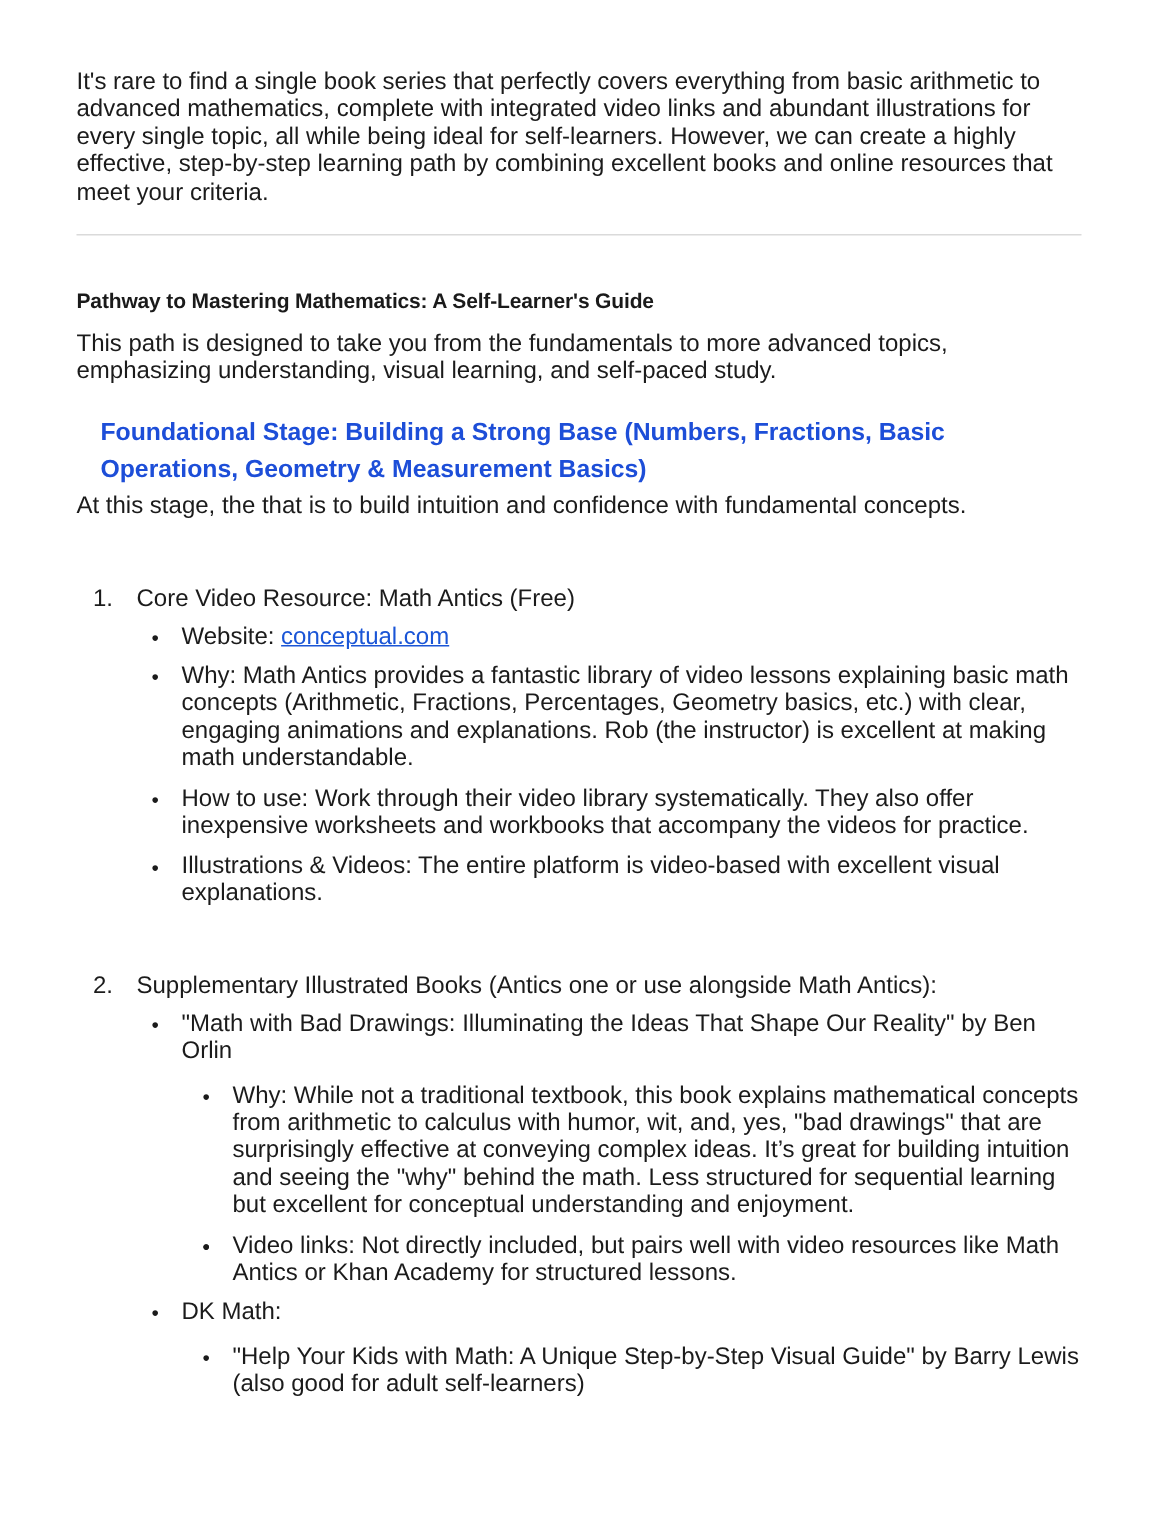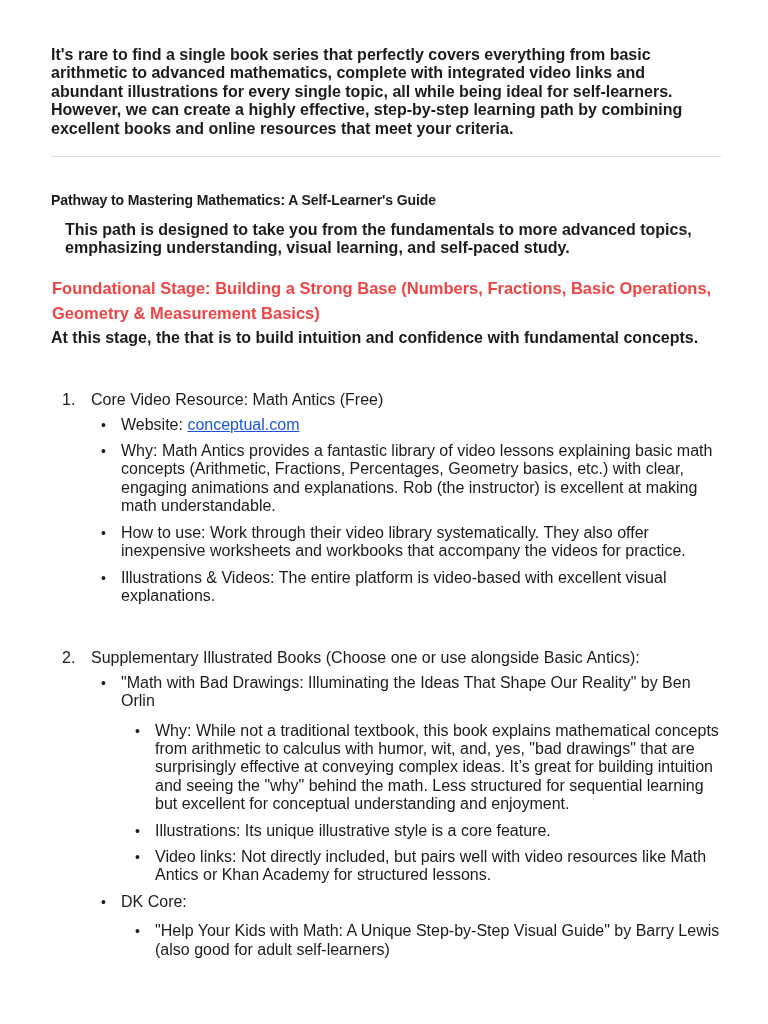--- a/index.html
+++ b/index.html
@@ -13,45 +13,45 @@
       overflow: hidden;
       font-family: "Liberation Sans", sans-serif;
       color: #1b1b1b;
       font-size: 16px;
       line-height: 18.4px;
     }
     .page {
       position: relative;
       padding: 46px 48px 0 51px;
     }
-    p { margin: 0; font-weight: bold; }
+    p { margin: 0; }
     .intro { margin-bottom: 18px; }
     .suggest { margin-bottom: 17px; }
     .divider {
       height: 0;
       border: none;
       border-top: 1.5px solid #dadada;
       margin: 0 0 31px 0;
       width: 670px;
     }
     h2 {
       font-size: 14px;
       line-height: 24px;
       font-weight: bold;
       margin: 0 0 9px 0;
       color: #1a1a1a;
       letter-spacing: -0.1px;
     }
-    .path-desc { margin-bottom: 18px; margin-left: 14px; }
+    .path-desc { margin-bottom: 18px; }
     h3 {
       font-size: 16.5px;
       line-height: 25px;
       font-weight: bold;
-      margin: 0 0 3px 1px;
-      color: #ef4444;
+      margin: 0 0 3px 16px;
+      color: #1d4ed8;
     }
     .stage-desc { margin-bottom: 3px; }
     ol.steps {
       list-style: none;
       margin: 0;
       padding: 0;
     }
     ol.steps > li {
       position: relative;
       padding-left: 40px;
@@ -127,43 +127,42 @@
         </li>
         <li>
           <span class="bullet">•</span>
           <span>Illustrations &amp; Videos: The entire platform is video-based with excellent visual explanations.</span>
         </li>
       </ul>
     </li>
 
     <li class="step-2">
       <span class="num">2.</span>
-      <div class="step-title">Supplementary Illustrated Books (Choose one or use alongside Basic Antics):</div>
+      <div class="step-title">Supplementary Illustrated Books (Antics one or use alongside Math Antics):</div>
       <ul class="l1">
         <li>
           <span class="bullet">•</span>
           <span>"Math with Bad Drawings: Illuminating the Ideas That Shape Our Reality" by Ben Orlin</span>
           <ul class="l2">
             <li>
               <span class="bullet">•</span>
               <span>Why: While not a traditional textbook, this book explains mathematical concepts from arithmetic to calculus with humor, wit, and, yes, "bad drawings" that are surprisingly effective at conveying complex ideas. It’s great for building intuition and seeing the "why" behind the math. Less structured for sequential learning but excellent for conceptual understanding and enjoyment.</span>
             </li>
             <li>
               <span class="bullet">•</span>
-              <span>Illustrations: Its unique illustrative style is a core feature.</span>
             </li>
             <li>
               <span class="bullet">•</span>
               <span>Video links: Not directly included, but pairs well with video resources like Math Antics or Khan Academy for structured lessons.</span>
             </li>
           </ul>
         </li>
         <li>
           <span class="bullet">•</span>
-          <span>DK Core:</span>
+          <span>DK Math:</span>
           <ul class="l2">
             <li>
               <span class="bullet">•</span>
               <span>"Help Your Kids with Math: A Unique Step-by-Step Visual Guide" by Barry Lewis (also good for adult self-learners)</span>
             </li>
           </ul>
         </li>
       </ul>
     </li>
 

